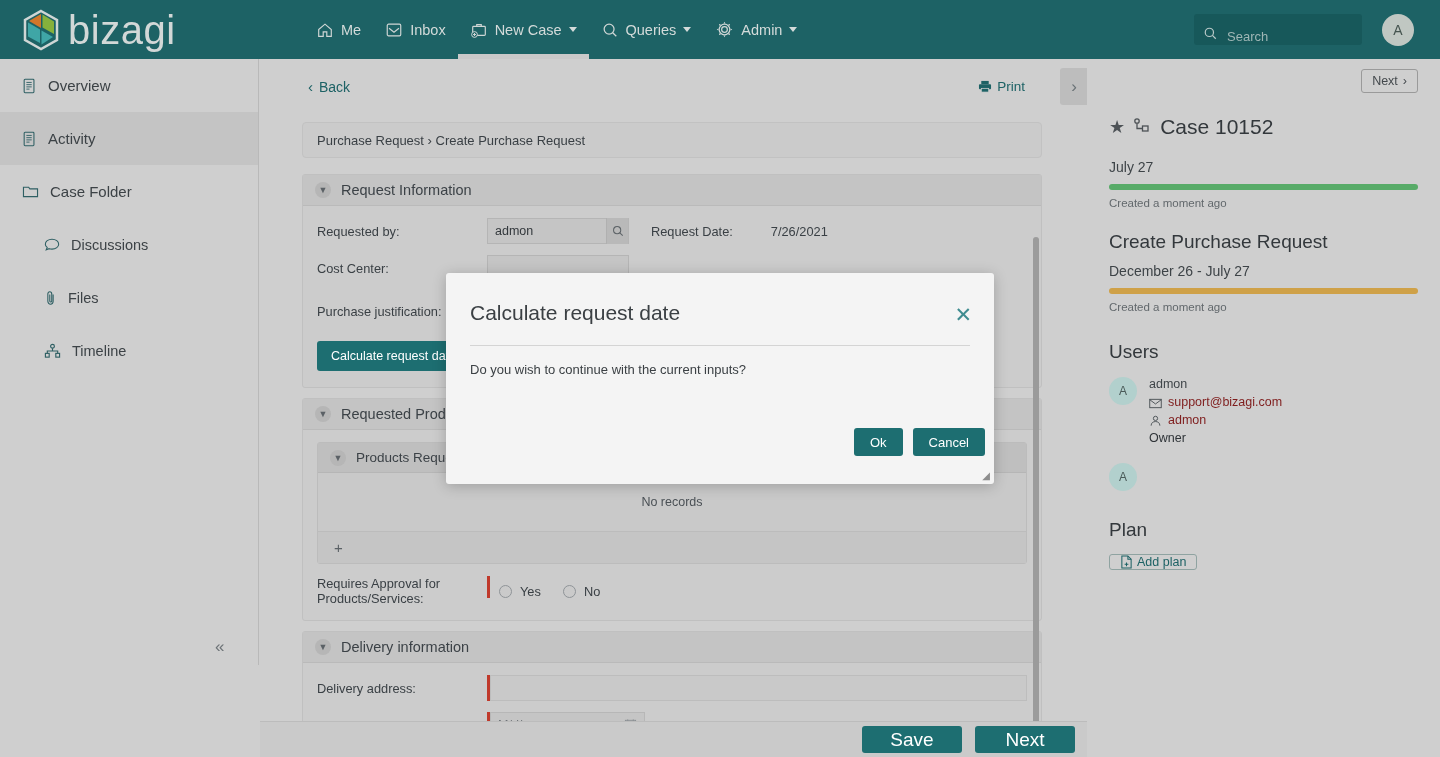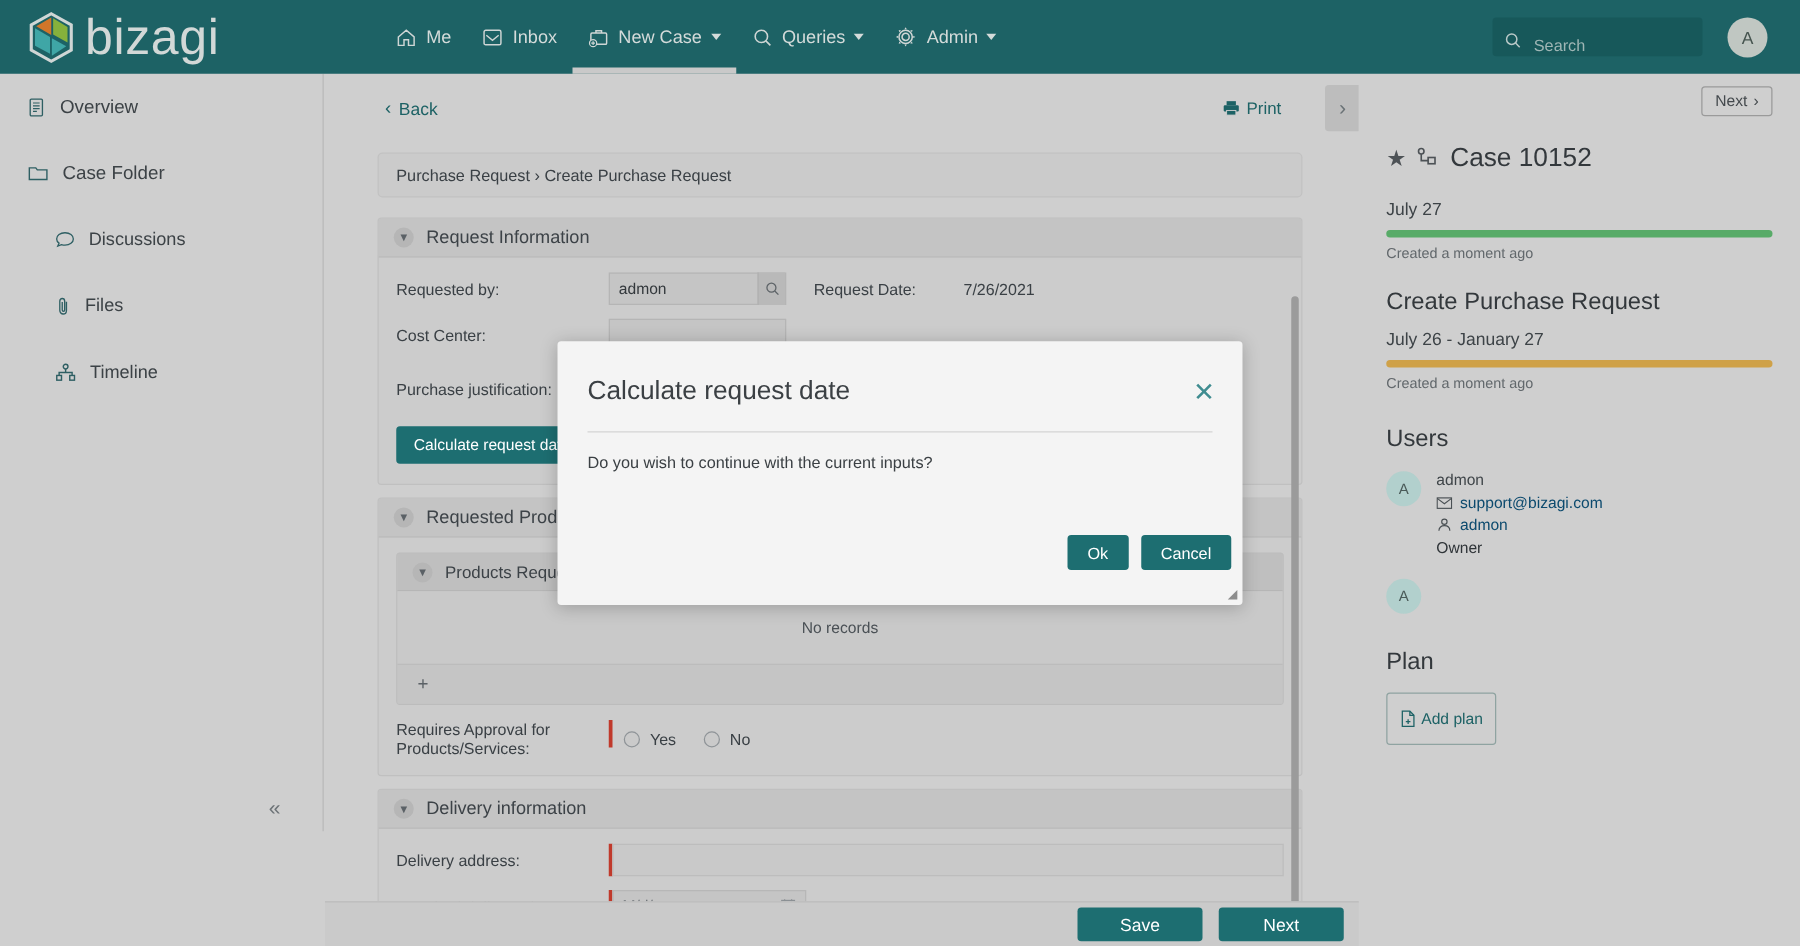--- a/index.html
+++ b/index.html
@@ -305,21 +305,21 @@
     width: 827px; height: 36px;
     background: #cacaca;
     border-top: 1px solid #bcbcbc;
     display: flex; align-items: center; justify-content: flex-end;
     padding-right: 12px;
     z-index: 30;
   }
   .bottom-bar .btn-teal {
     width: 100px; height: 27px;
     margin-left: 13px;
-    font-size: 14px;
+    font-size: 19px;
   }
 
   
   .rightpanel {
     position: absolute; top: 59px; left: 1087px;
     width: 353px; height: 698px;
     background: #cfcfcf;
     padding: 0 22px;
   }
   .next-btn-small {
@@ -355,29 +355,29 @@
   .user-row { display: flex; margin-top: 14px; }
   .avatar-circle {
     width: 28px; height: 28px; border-radius: 50%;
     background: #b2d0cd; color: #4a5a58;
     display: flex; align-items: center; justify-content: center;
     font-size: 12px; flex: none;
   }
   .user-info { margin-left: 12px; }
   .user-name { font-size: 12.5px; color: #3f4549; }
   .user-line {
-    font-size: 12.5px; color: #0c4a6e;
-    margin-top: 4px; display: flex; align-items: center;
+    font-size: 12.5px; color: #7f1d1d;
+    margin-top: 4px; display: flex; align-items: flex-end;
   }
   .user-line .ico { margin-right: 6px; display: flex; align-items: center; }
   .user-role { font-size: 12.5px; color: #2f3438; margin-top: 4px; }
   .add-plan-btn {
     margin-top: 13px;
     display: inline-flex; align-items: center;
-    padding: 13px 10px;
+    padding: 0 10px;
     border: 1px solid #8fa3a1;
     border-radius: 3px;
     background: #cfcfcf;
     color: #1d6265; font-size: 12.5px;
     cursor: pointer;
   }
   .add-plan-btn .ico { margin-right: 4px; display:flex; align-items:center;}
 
   
   .modal {
@@ -515,20 +515,29 @@
     <div class="side-item">
       <span class="ico">
         <svg width="15" height="16" viewBox="0 0 16 18">
             <rect x="2" y="1.5" width="11" height="15" rx="1" fill="none" stroke="#2e5f63" stroke-width="1.2"></rect>
             <path d="M4.5 5 H10.5 M4.5 7.5 H10.5 M4.5 10 H10.5 M4.5 12.5 H8" stroke="#2e5f63" stroke-width="1"></path>
           </svg>
       </span>
       <span>Overview</span>
     </div>
 
+    <div class="side-item active">
+      <span class="ico">
+        <svg width="15" height="16" viewBox="0 0 16 18">
+            <rect x="2" y="1.5" width="11" height="15" rx="1" fill="none" stroke="#2e5f63" stroke-width="1.2"></rect>
+            <path d="M4.5 5 H10.5 M4.5 7.5 H10.5 M4.5 10 H10.5 M4.5 12.5 H8" stroke="#2e5f63" stroke-width="1"></path>
+          </svg>
+      </span>
+      <span>Activity</span>
+    </div>
 
     <div class="side-item">
       <span class="ico">
         <svg width="17" height="15" viewBox="0 0 18 16">
             <path d="M1.5 13.5 V3.5 H7 L8.3 5.2 H16.5 V13.5 Z" fill="none" stroke="#2e5f63" stroke-width="1.2"></path>
           </svg>
       </span>
       <span>Case Folder</span>
     </div>
 
@@ -726,21 +735,21 @@
           </svg>
       </span>
       <span class="case-title">Case 10152</span>
     </div>
 
     <div class="rp-date">July 27</div>
     <div class="bar green"></div>
     <div class="rp-sub">Created a moment ago</div>
 
     <div class="rp-h2">Create Purchase Request</div>
-    <div class="rp-date" style="margin-top:10px;">July 26 - January 27</div>
+    <div class="rp-date" style="margin-top:10px;">December 26 - July 27</div>
     <div class="bar amber"></div>
     <div class="rp-sub">Created a moment ago</div>
 
     <div class="rp-h3">Users</div>
 
     <div class="user-row">
       <div class="avatar-circle">
         <span>A</span>
       </div>
       <div class="user-info">

